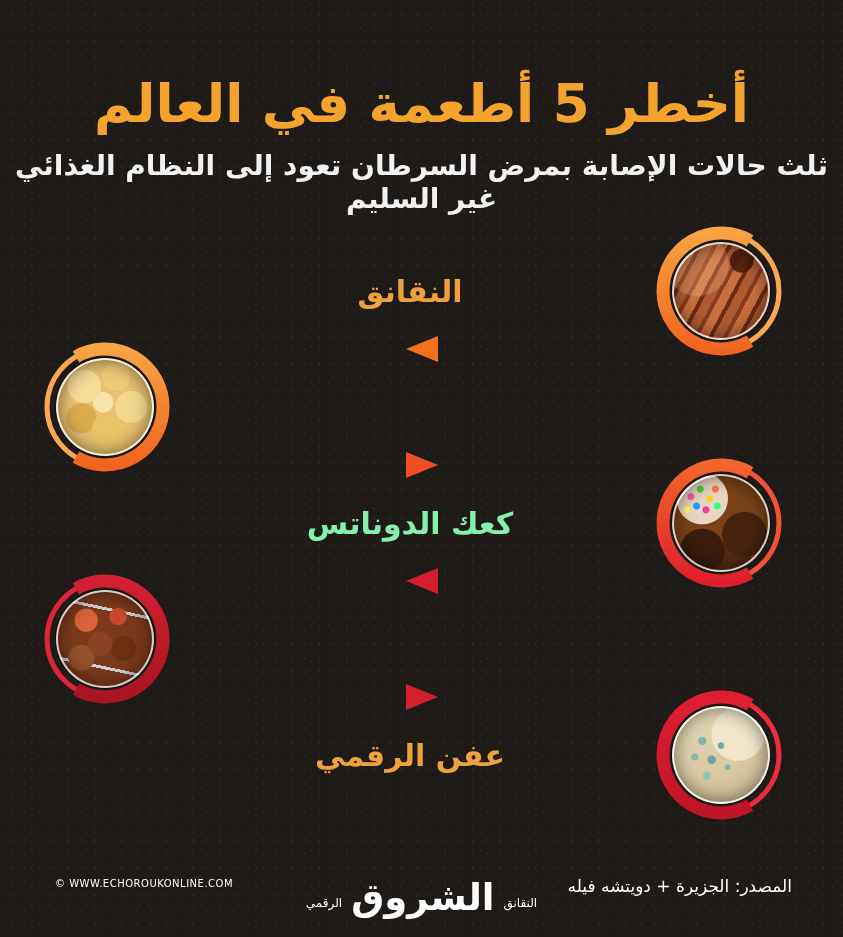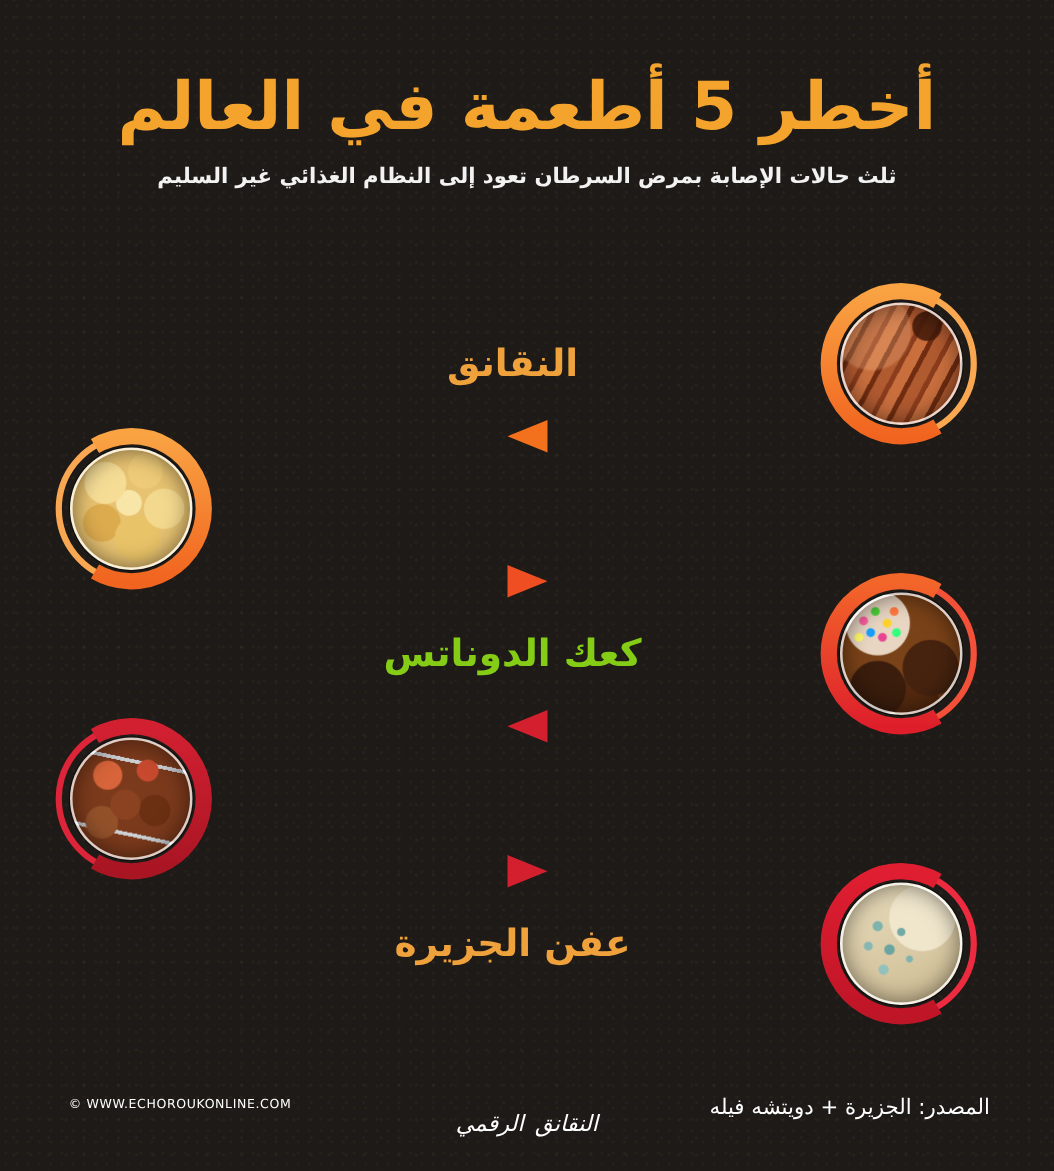--- a/index.html
+++ b/index.html
@@ -8,21 +8,21 @@
     background-color:#1D1A17;
     background-image:
       radial-gradient(rgba(246,146,30,0.055) 1px, transparent 1.4px),
       radial-gradient(rgba(255,255,255,0.04) 1px, transparent 1.4px);
     background-size:9px 9px,14px 14px;
     background-position:0 0,4px 7px;
     font-family:"DejaVu Sans",sans-serif;
   }
   .header{position:absolute;top:56px;left:0;right:0;text-align:center;direction:rtl;}
   .title{margin:0;font-size:53px;line-height:1.15;font-weight:bold;color:#F4A42C;letter-spacing:-1px;}
-  .subtitle{margin:14px 0 0;font-size:17px;color:#F2F2F2;font-weight:bold;}
+  .subtitle{margin:14px 0 0;font-size:28px;color:#F2F2F2;font-weight:bold;}
   #connectors{position:absolute;left:0;top:0;}
   .item{position:absolute;left:0;width:843px;height:116px;}
   .i0{top:233px}.i1{top:349px}.i2{top:465px}.i3{top:581px}.i4{top:697px}
   .photo{
     position:absolute;top:9px;width:94px;height:94px;border-radius:50%;
     border:2px solid rgba(255,255,255,0.75);
     box-shadow:inset 0 0 18px rgba(0,0,0,0.5), 0 0 0 1px rgba(0,0,0,0.4);
   }
   .right .photo{left:672px}
   .left  .photo{left:56px}
@@ -74,21 +74,21 @@
     radial-gradient(circle at 50% 40%, #74aaa6 0 4%, transparent 5%),
     radial-gradient(circle at 35% 72%, #93c2bc 0 4%, transparent 5%),
     radial-gradient(circle at 57% 63%, #7fb3ae 0 3%, transparent 4%),
     radial-gradient(circle at 68% 28%, #f0e6cc 0 28%, transparent 29%),
     linear-gradient(160deg,#e9ddbd,#cdbb92);}
   
   .footer{position:absolute;left:0;right:0;top:856px;height:60px;color:#fff;}
   .copyright{position:absolute;left:55px;top:22px;font-size:10px;letter-spacing:0.5px;text-align:center;}
   .production{position:absolute;left:0;right:0;top:0;height:60px;
     display:flex;direction:rtl;align-items:flex-end;justify-content:center;gap:9px;}
-  .prod-small{font-size:18px;padding-bottom:6px;font-style:italic;}
+  .prod-small{font-size:12px;padding-bottom:6px;}
   .brand{font-size:37px;font-weight:bold;line-height:1;padding-bottom:0px;}
   .source{position:absolute;right:51px;top:20px;font-size:17px;direction:rtl;}
 </style>
 </head>
 <body>
 
 <svg id="connectors" width="843" height="937" viewBox="0 0 843 937">
     <defs>
       <linearGradient id="lg0" x1="0" y1="0" x2="1" y2="0">
         <stop offset="0" stop-color="#F9A14B"></stop>
@@ -152,43 +152,44 @@
     <path d="M 76 588.77 A 58 58 0 1 1 76 689.23" fill="none" stroke="url(#rg3)" stroke-width="13"></path>
     <path d="M 733.06 698.27 A 58 58 0 0 1 733.06 811.73" fill="none" stroke="#ED2B40" stroke-width="5" stroke-linecap="round"></path>
     <path d="M 750 704.77 A 58 58 0 1 0 750 805.23" fill="none" stroke="url(#rg4)" stroke-width="13"></path>
     <polygon points="406,349 438,336 438,362" fill="#F3701D"></polygon>
     <polygon points="438,465 406,452 406,478" fill="#EF4E22"></polygon>
     <polygon points="406,581 438,568 438,594" fill="#D41F2E"></polygon>
     <polygon points="438,697 406,684 406,710" fill="#D41F2E"></polygon>
   </svg>
 
 <div class="header">
-  <h1 class="title" style="color: rgb(244, 164, 44);">أخطر 5 أطعمة في العالم</h1>
+  <h1 class="title" style="color: rgb(244, 164, 44); margin-top: 18px;">أخطر 5 أطعمة في العالم</h1>
   <p class="subtitle" style="color: rgb(242, 242, 242);">ثلث حالات الإصابة بمرض السرطان تعود إلى النظام الغذائي غير السليم</p>
 </div>
 
 <div class="item i0 right">
   <div class="photo p0"></div>
   <div class="label" style="color: rgb(239, 162, 60);">النقانق</div>
 </div>
 <div class="item i1 left">
   <div class="photo p1"></div>
 </div>
 <div class="item i2 right">
   <div class="photo p2"></div>
-  <div class="label" style="color: #84cc16;">كعك الدوناتس</div>
+  <div class="label" style="color: #86efac;">كعك الدوناتس</div>
 </div>
 <div class="item i3 left">
   <div class="photo p3"></div>
 </div>
 <div class="item i4 right">
   <div class="photo p4"></div>
-  <div class="label" style="color: rgb(239, 162, 60);">عفن الجزيرة</div>
+  <div class="label" style="color: rgb(239, 162, 60);">عفن الرقمي</div>
 </div>
 
 <div class="footer">
   <div class="copyright">© WWW.ECHOROUKONLINE.COM</div>
   <div class="production">
     <span class="prod-small">النقانق</span>
+    <span class="brand">الشروق</span>
     <span class="prod-small">الرقمي</span>
   </div>
   <div class="source">المصدر: الجزيرة + دويتشه فيله</div>
 </div>
 
 </body></html>

